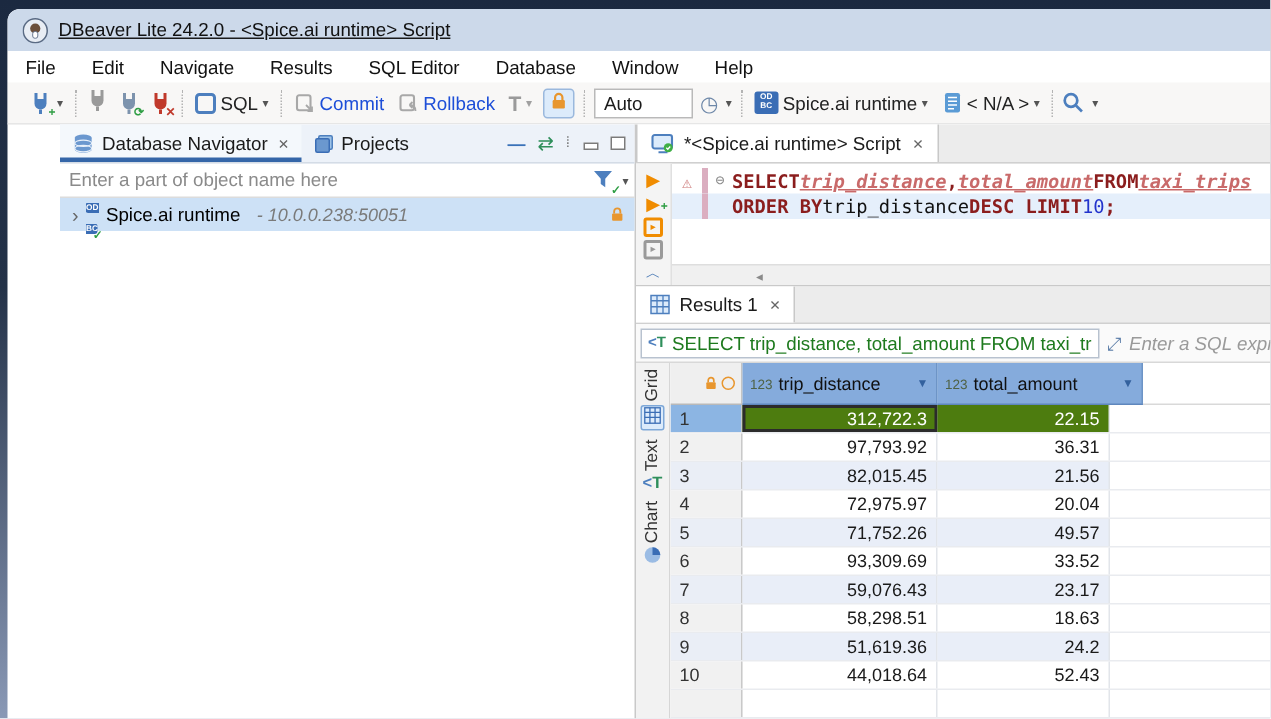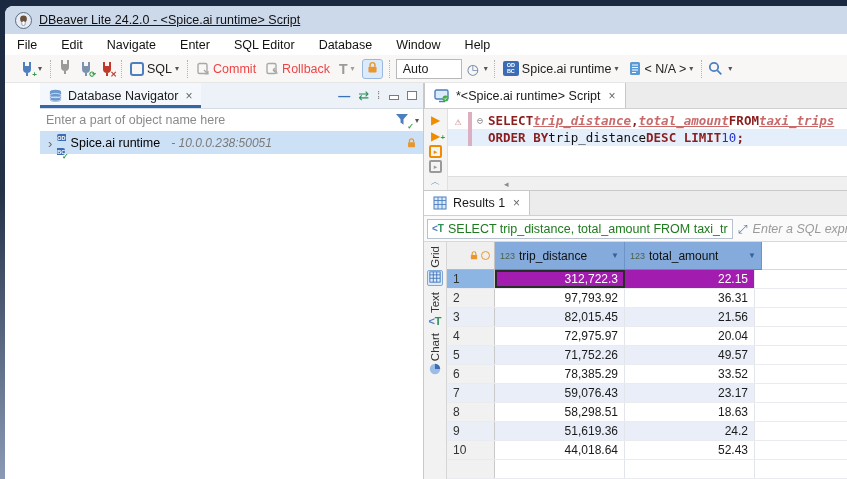--- a/index.html
+++ b/index.html
@@ -18,21 +18,21 @@
   .menubar { height:21px; background:#fff; display:flex; align-items:center; padding-left:12px; gap:24px; flex:0 0 auto; }
   .menubar span { font-size:12.5px; color:#111; cursor:default; }
 
   
   .toolbar { height:28px; background:#f8f7f6; border-bottom:1px solid #e6e6e6; display:flex; align-items:center; padding-left:6px; flex:0 0 auto; }
   .tgroup { display:flex; align-items:center; gap:5px; padding:0 6px; height:22px; }
   .tsep { width:1px; height:18px; border-left:1px dotted #b3b3b3; }
   .tbtn { display:flex; align-items:center; gap:3px; padding:2px 2px; border-radius:3px; position:relative; }
   .drop { font-size:8px; color:#555; }
   .drop.dis { color:#a0a0a0; }
-  .dis-label { color:#ef4444; font-size:12.5px; }
+  .dis-label { color:#1d4ed8; font-size:12.5px; }
   .lbl { font-size:12.5px; color:#222; }
   .sql-chip { width:14px; height:14px; border:2px solid #4d7fbe; border-radius:3px; }
   .lock-btn { background:#dcebfb; border:1px solid #9ab8dd; border-radius:3px; padding:1px 3px; }
   .combo { width:66px; height:20px; background:#fff; border:1px solid #b9b9b9; display:flex; align-items:center; padding-left:6px; font-size:12.5px; }
   .clock { color:#6d87a8; font-size:14px; }
   .odbc { width:16px; height:15px; background:#3a6db5; border-radius:2px; color:#fff; font-size:5.5px; line-height:6px; text-align:center; font-weight:bold; padding-top:1px; }
   .odbc.small { transform:scale(0.95); }
   .plugwrap { position:relative; width:16px; height:16px; }
   .plugwrap .ovl { position:absolute; font-size:8px; font-weight:bold; right:-2px; bottom:-2px; }
   .ovl.green { color:#2f9e44; }
@@ -123,26 +123,26 @@
   .g-col { background:#85abdc; border-right:1px solid #6d94c6; border-bottom:1px solid #5f87bd; display:flex; align-items:center; gap:4px; padding:0 5px; flex:0 0 auto; }
   .g-col .tbadge { color:#4f6246; font-size:9px; }
   .g-col .cname { font-size:12px; color:#101010; }
   .g-col .sort { margin-left:auto; color:#33619e; font-size:8px; }
   .g-col.c1 { width:130px; } .g-col.c2 { width:137px; }
   .g-hfill { flex:1; border-bottom:1px solid #d9d9d9; }
 
   .g-row { display:flex; height:19px; border-bottom:1px solid #e9ebef; }
   .g-rowhead { width:48px; flex:0 0 auto; background:#f1f1f1; border-right:1px solid #c9c9c9; font-size:12px; color:#333; display:flex; align-items:center; padding-left:6px; }
   .g-cell { flex:0 0 auto; display:flex; align-items:center; justify-content:flex-end; padding-right:6px; font-size:12px; color:#1a1a1a; border-right:1px solid #e2e5ea; }
-  .g-cell.c1 { width:130px; } .g-cell.c2 { width:130px; }
+  .g-cell.c1 { width:130px; } .g-cell.c2 { width:115px; }
   .g-fill { flex:1; }
   .g-row.striped .g-rowhead { background:#eaeef6; }
   .g-row.striped .g-cell { background:#e9eef8; }
   .g-row.selected .g-rowhead { background:#8cb5e3; }
-  .g-row.selected .g-cell { background:#a21caf; color:#fff;text-align:center; }
+  .g-row.selected .g-cell { background:#4d7c0f; color:#fff;text-align:center; }
   .g-cell.focused { outline:2px solid #2b2b2b; outline-offset:-2px; }
   .g-row.empty .g-rowhead { background:#f1f1f1; }
 </style>
 </head>
 <body>
 
 <div class="frame">
 <div class="window">
 
   <div class="titlebar">
@@ -151,21 +151,21 @@
           <circle cx="8.5" cy="7" r="3.4" fill="#6b4f3a"></circle>
           <rect x="6.8" y="9" width="3.4" height="4.5" rx="1.5" fill="#fff" stroke="#5a6b84" stroke-width="0.6"></rect>
         </svg>
     <span class="title">DBeaver Lite 24.2.0 - &lt;Spice.ai runtime&gt; Script</span>
   </div>
 
   <div class="menubar">
     <span>File</span>
     <span>Edit</span>
     <span>Navigate</span>
-    <span>Enter</span>
+    <span>Results</span>
     <span>SQL Editor</span>
     <span>Database</span>
     <span>Window</span>
     <span>Help</span>
   </div>
 
   <div class="toolbar">
     <div class="tgroup">
       <div class="tbtn">
         <span class="plugwrap">
@@ -278,20 +278,27 @@
       <div class="ltabbar">
         <div class="ltab active">
           <svg width="15" height="14" viewBox="0 0 16 15">
                 <ellipse cx="8" cy="3" rx="6" ry="2.3" fill="#6b98cf"></ellipse>
                 <path d="M2 3v8.5c0 1.3 2.7 2.3 6 2.3s6-1 6-2.3V3" fill="#6b98cf"></path>
                 <ellipse cx="8" cy="7" rx="6" ry="2.3" fill="none" stroke="#e8f0fa" stroke-width="0.8"></ellipse>
                 <ellipse cx="8" cy="10.8" rx="6" ry="2.3" fill="none" stroke="#e8f0fa" stroke-width="0.8"></ellipse>
               </svg>
           <span>Database Navigator</span>
           <span class="close-x">×</span>
+        </div>
+        <div class="ltab">
+          <svg width="14" height="14" viewBox="0 0 14 14">
+                <rect x="3.5" y="1.5" width="9" height="9" rx="1" fill="#9ec3e8" stroke="#4d7fbe"></rect>
+                <rect x="1.5" y="3.5" width="9" height="9" rx="1" fill="#6b98cf" stroke="#3a6db5"></rect>
+              </svg>
+          <span>Projects</span>
         </div>
         <div class="ltools">
           <span class="minus-ico">—</span>
           <span class="sync-ico">⇄</span>
           <span class="dots-ico">⁞</span>
           <span class="winbox min"></span>
           <span class="winbox"></span>
         </div>
       </div>
       <div class="filter-row">
@@ -461,21 +468,21 @@
     <div class="g-fill"></div>
   </div>
                   <div class="g-row striped">
     <div class="g-rowhead">5</div>
     <div class="g-cell c1">71,752.26</div>
     <div class="g-cell c2">49.57</div>
     <div class="g-fill"></div>
   </div>
                   <div class="g-row">
     <div class="g-rowhead">6</div>
-    <div class="g-cell c1">78,385.29</div>
+    <div class="g-cell c1">93,309.69</div>
     <div class="g-cell c2">33.52</div>
     <div class="g-fill"></div>
   </div>
                   <div class="g-row striped">
     <div class="g-rowhead">7</div>
     <div class="g-cell c1">59,076.43</div>
     <div class="g-cell c2">23.17</div>
     <div class="g-fill"></div>
   </div>
                   <div class="g-row">

